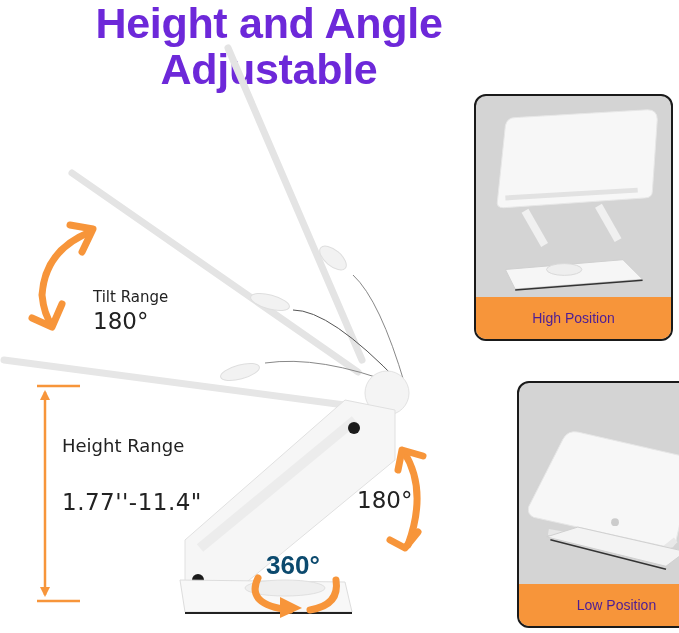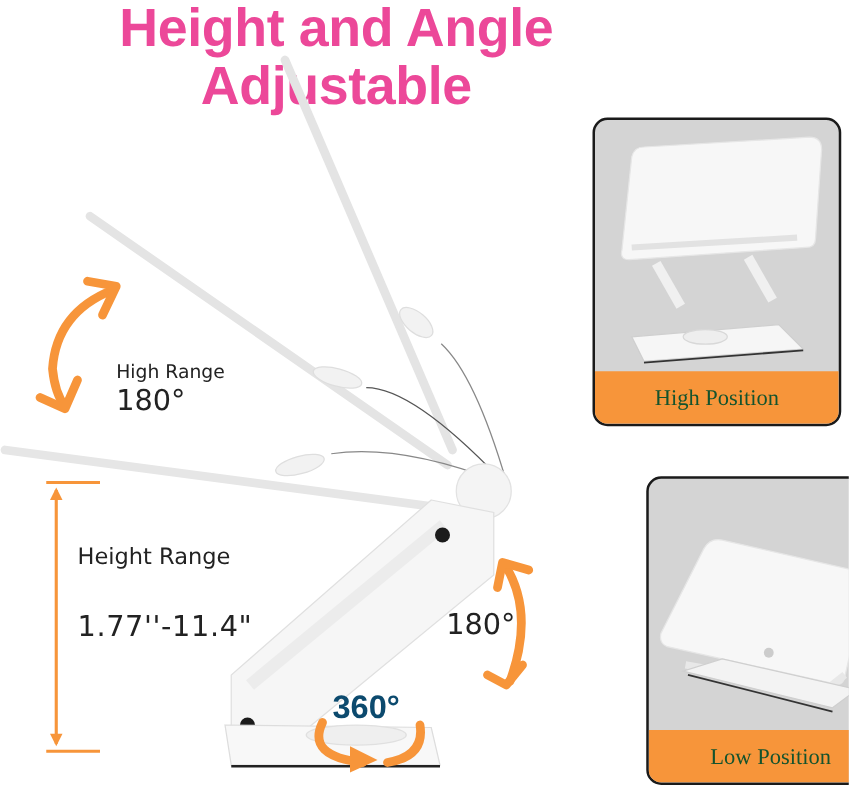--- a/index.html
+++ b/index.html
@@ -1,31 +1,31 @@
 <!DOCTYPE html>
 <html><head>
   <meta charset="utf-8">
   <style>
     html, body { margin: 0; padding: 0; background: #ffffff; }
     body { width: 679px; height: 633px; position: relative; overflow: hidden; font-family: "DejaVu Sans", sans-serif; }
-    .title { position: absolute; left: 0; top: 0; width: 538px; text-align: center; font-family: "Liberation Sans", sans-serif; font-weight: bold; font-size: 43px; color: #ec4899; line-height: 46px; letter-spacing: -0.3px; }
+    .title { position: absolute; left: 0; top: 0; width: 538px; text-align: center; font-family: "Liberation Sans", sans-serif; font-weight: bold; font-size: 43px; color: #6d28d9; line-height: 46px; letter-spacing: -0.3px; }
     .main-illustration { position: absolute; left: 0; top: 0; width: 470px; height: 633px; }
     .label-text { position: absolute; color: #222; font-family: "DejaVu Sans", sans-serif; font-weight: normal; white-space: nowrap; }
     .tilt-label { left: 93px; top: 288px; font-size: 15px; }
     .tilt-value { left: 93px; top: 308px; font-size: 23px; }
     .height-label { left: 62px; top: 435px; font-size: 18px; }
     .height-value { left: 62px; top: 489px; font-size: 23px; letter-spacing: 0.5px; }
     .angle-value { left: 357px; top: 487px; font-size: 23px; }
     .rotate-value { left: 266px; top: 550px; font-size: 26px; font-weight: bold; font-family: "Liberation Sans", sans-serif; color: #0c4a6e; }
     .card { position: absolute; left: 474px; width: 199px; border: 2px solid #1a1a1a; border-radius: 12px; overflow: hidden; background: #d4d4d4; box-sizing: border-box; }
     .card-high { top: 94px; height: 247px; }
     .card-low { top: 381px; height: 247px; margin-left: 43px; }
     .card-image { position: absolute; left: 0; top: 0; width: 100%; height: 200px; }
     .card-bar { position: absolute; left: 0; bottom: 0; width: 100%; height: 42px; background: #f7953a; display: flex; align-items: center; justify-content: center; }
-    .card-bar span { font-family: Liberation Serif, serif; font-size: 18px; color: #14532d; }
+    .card-bar span { font-family: Liberation Sans, sans-serif; font-size: 14px; color: #4c1d95; }
   </style>
 </head>
 <body>
 
 <div class="title">Height and Angle Adjustable</div>
 
 <svg class="main-illustration" viewBox="0 0 470 633" xmlns="http://www.w3.org/2000/svg">
 
   <g stroke-linecap="round">
     <line x1="228" y1="48" x2="362" y2="360" stroke="#e4e4e4" stroke-width="7"></line>
@@ -80,21 +80,21 @@
     <path d="M390 540 L405 548 L418 532"></path>
   </g>
 
   <g fill="none" stroke="#f7953a" stroke-width="7" stroke-linecap="round">
     <path d="M258 578 Q245 605 290 610"></path>
     <path d="M310 610 Q340 605 336 580"></path>
   </g>
   <polygon points="280,597 302,608 280,618" fill="#f7953a"></polygon>
 </svg>
 
-<div class="label-text tilt-label">High Range</div>
+<div class="label-text tilt-label">Tilt Range</div>
 <div class="label-text tilt-value">180°</div>
 <div class="label-text height-label">Height Range</div>
 <div class="label-text height-value">1.77''-11.4"</div>
 <div class="label-text angle-value">180°</div>
 <div class="label-text rotate-value">360°</div>
 
 <div class="card card-high">
   <svg class="card-image" viewBox="0 0 199 200">
     <path d="M40 20 L175 12 Q185 12 185 22 L180 95 Q180 102 172 102 L28 112 Q20 112 22 104 L30 28 Q32 20 40 20 Z" fill="#f7f7f7" stroke="#e6e6e6"></path>
     <line x1="30" y1="102" x2="165" y2="94" stroke="#e2e2e2" stroke-width="5"></line>

